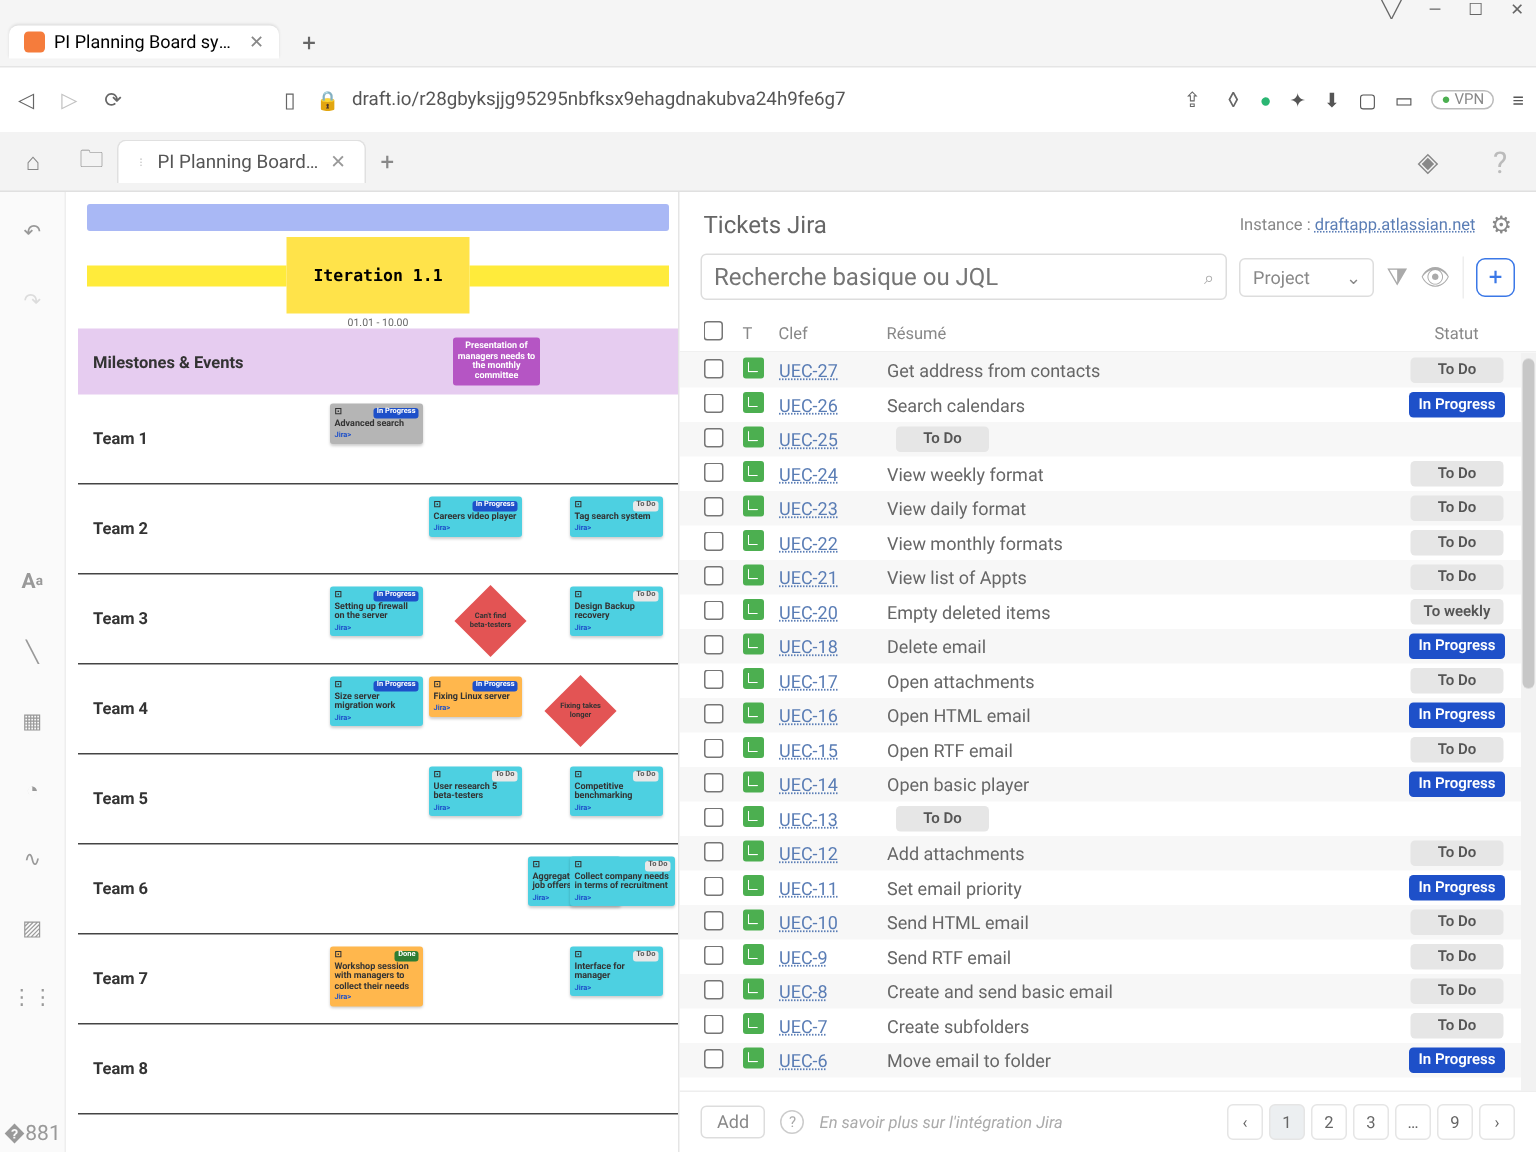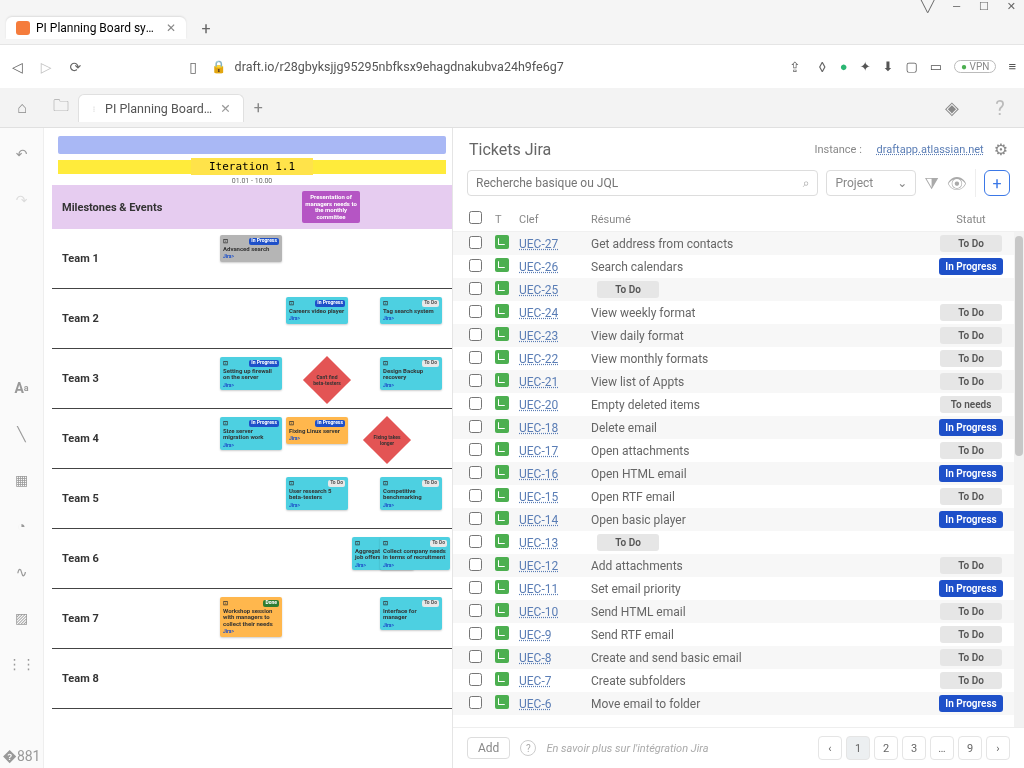--- a/index.html
+++ b/index.html
@@ -42,21 +42,21 @@
 .left-rail .gap { flex:1; }
 
 .canvas { width: 408px; background:#fff; overflow:hidden; position:relative; }
 .right-panel { flex:1; background:#fff; border-left:1px solid #e5e5e5; display:flex; flex-direction:column; }
 
 
 .board-col { position:relative; width:400px; margin-left:8px; }
 .blue-band { background:#a9b8f5; height:18px; margin: 8px 6px 4px 6px; border-radius:2px; }
 .iter-bar { display:flex; align-items:center; margin: 0 6px 6px 6px; }
 .iter-side { background:#ffeb3b; height:14px; flex:1; }
-.iter-mid { background:#ffe34a; padding:2px 18px; font-size:11px; font-weight:normal; font-family: monospace; }
+.iter-mid { background:#ffe34a; padding:19px 18px; font-size:11px; font-weight:bold; font-family: monospace; }
 .iter-sub { text-align:center; font-size:7px; color:#666; margin-top:-4px; }
 .milestone-row { background:#e6ccf0; height:44px; display:flex; align-items:center; padding:0 10px; font-size:11px; font-weight:bold; color:#333; position:relative; }
 .mile-card { position:absolute; left:250px; top:6px; width:58px; font-size:6px; background:#b555c4; color:#fff; padding:3px; border-radius:2px; line-height:1.1; text-align:center; }
 .team-row { height:60px; border-bottom:1px solid #444; display:flex; align-items:center; padding-left:10px; font-size:11px; font-weight:bold; color:#333; position:relative; }
 .team-label { width:80px; }
 .iter-bg { position:absolute; left:160px; right:0; top:0; bottom:0; background:#fdf1d3; z-index:-1; }
 .card { position:absolute; width:62px; font-size:6px; padding:3px 3px 2px 3px; border-radius:2px; line-height:1.1; box-shadow: 0 1px 2px rgba(0,0,0,0.2); }
 .card .hdr { display:flex; justify-content:space-between; margin-bottom:1px; }
 .card .pill { font-size:5px; padding:0 2px; border-radius:2px; color:#fff; }
 .c-grey { background:#b5b5b5; color:#333;}
@@ -65,26 +65,26 @@
 .p-prog { background:#1e50c9; }
 .p-todo { background:#e8e8e8; color:#555 !important;}
 .p-done { background:#2e7d32; }
 .diamond { position:absolute; width:34px; height:34px; background:#e35454; transform:rotate(45deg); display:flex; align-items:center; justify-content:center; }
 .diamond span { transform:rotate(-45deg); font-size:5px; color:#333; text-align:center; }
 
 
 .rp-header { display:flex; align-items:center; padding: 12px 16px 6px 16px; }
 .rp-title { font-size:16px; color:#666; flex:1; }
 .rp-inst { font-size:11px; color:#888; }
-.rp-inst a { color:#5a7db5; text-decoration:underline dotted;margin-left:12px; }
+.rp-inst a { color:#5a7db5; text-decoration:underline dotted; }
 .rp-gear { color:#888; margin-left:10px; cursor:pointer; }
 
 .rp-toolbar { display:flex; align-items:center; gap:8px; padding: 4px 14px 10px 14px; }
 .rp-search { flex:1 1 170px; display:flex; align-items:center; border:1px solid #ddd; border-radius:4px; padding: 5px 8px; font-size:12px; color:#888; background:#fff;}
-.rp-search input { border:none; outline:none; flex:1; font-size:12px; color:#555; }
+.rp-search input { border:none; outline:none; flex:1; font-size:16px; color:#555; }
 .rp-project { width:90px; border:1px solid #ddd; border-radius:4px; padding:5px 8px; font-size:12px; color:#888; display:flex; align-items:center; justify-content:space-between; }
 .rp-toolbar .ic { color:#aaa; cursor:pointer; }
 .rp-mask { font-size:10.5px; color:#888; flex:1; line-height:1.2; }
 .rp-plus { width:26px; height:26px; border:1.5px solid #3b78e7; color:#3b78e7; border-radius:6px; display:flex; align-items:center; justify-content:center; font-size:16px; cursor:pointer; }
 .rp-sep { width:1px; height:28px; background:#eee; }
 
 .ticket-header { display:flex; align-items:center; padding: 4px 16px; font-size:11px; color:#888; border-bottom: 1px solid #f0f0f0; }
 .col-check { width:26px; }
 .col-t { width:24px; }
 .col-key { width:72px; }
@@ -434,21 +434,21 @@
     <div class="col-t"><span class="type-ic"></span></div>
     <div class="col-key"><span class="key-link">UEC-21</span></div>
     <div class="col-sum"><span class="sum-text">View list of Appts</span></div>
     <div class="col-stat"><span class="status-pill st-todo">To Do</span></div>
           </div>
           <div class="ticket-row">
     <div class="col-check"><input type="checkbox" style=""></div>
     <div class="col-t"><span class="type-ic"></span></div>
     <div class="col-key"><span class="key-link">UEC-20</span></div>
     <div class="col-sum"><span class="sum-text">Empty deleted items</span></div>
-    <div class="col-stat"><span class="status-pill st-verify">To needs</span></div>
+    <div class="col-stat"><span class="status-pill st-verify">To weekly</span></div>
           </div>
           <div class="ticket-row alt">
     <div class="col-check"><input type="checkbox" style=""></div>
     <div class="col-t"><span class="type-ic"></span></div>
     <div class="col-key"><span class="key-link">UEC-18</span></div>
     <div class="col-sum"><span class="sum-text">Delete email</span></div>
     <div class="col-stat"><span class="status-pill st-prog">In Progress</span></div>
           </div>
           <div class="ticket-row">
     <div class="col-check"><input type="checkbox" style=""></div>

